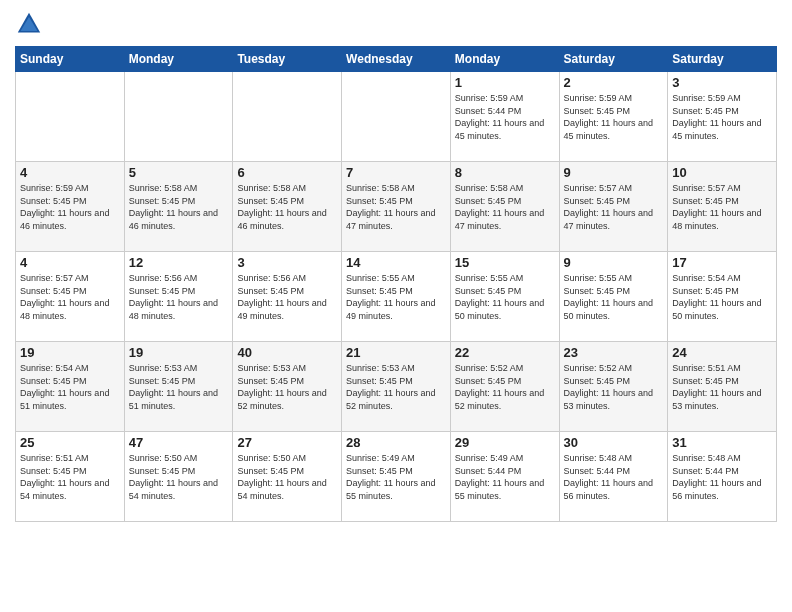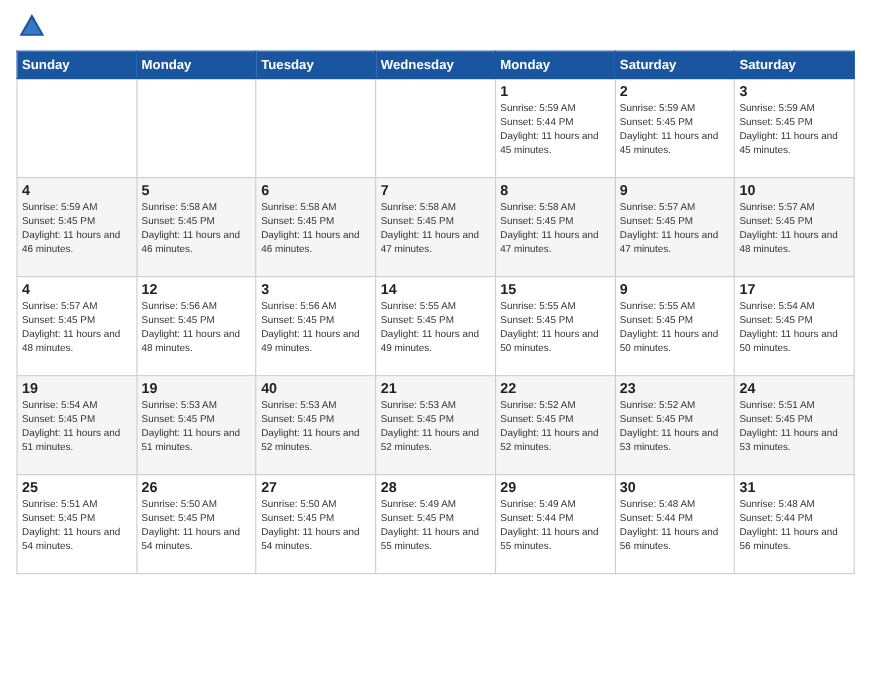--- a/index.html
+++ b/index.html
@@ -286,21 +286,21 @@
         </td>
       </tr>
       <tr>
         <td>
           <span class="day-num">25</span>
           <div class="day-info" style="white-space: pre-line;">Sunrise: 5:51 AM
 Sunset: 5:45 PM
 Daylight: 11 hours and 54 minutes.</div>
         </td>
         <td>
-          <span class="day-num">26</span>
+          <span class="day-num">47</span>
           <div class="day-info" style="white-space: pre-line;">Sunrise: 5:50 AM
 Sunset: 5:45 PM
 Daylight: 11 hours and 54 minutes.</div>
         </td>
         <td>
           <span class="day-num">27</span>
           <div class="day-info" style="white-space: pre-line;">Sunrise: 5:50 AM
 Sunset: 5:45 PM
 Daylight: 11 hours and 54 minutes.</div>
         </td>

